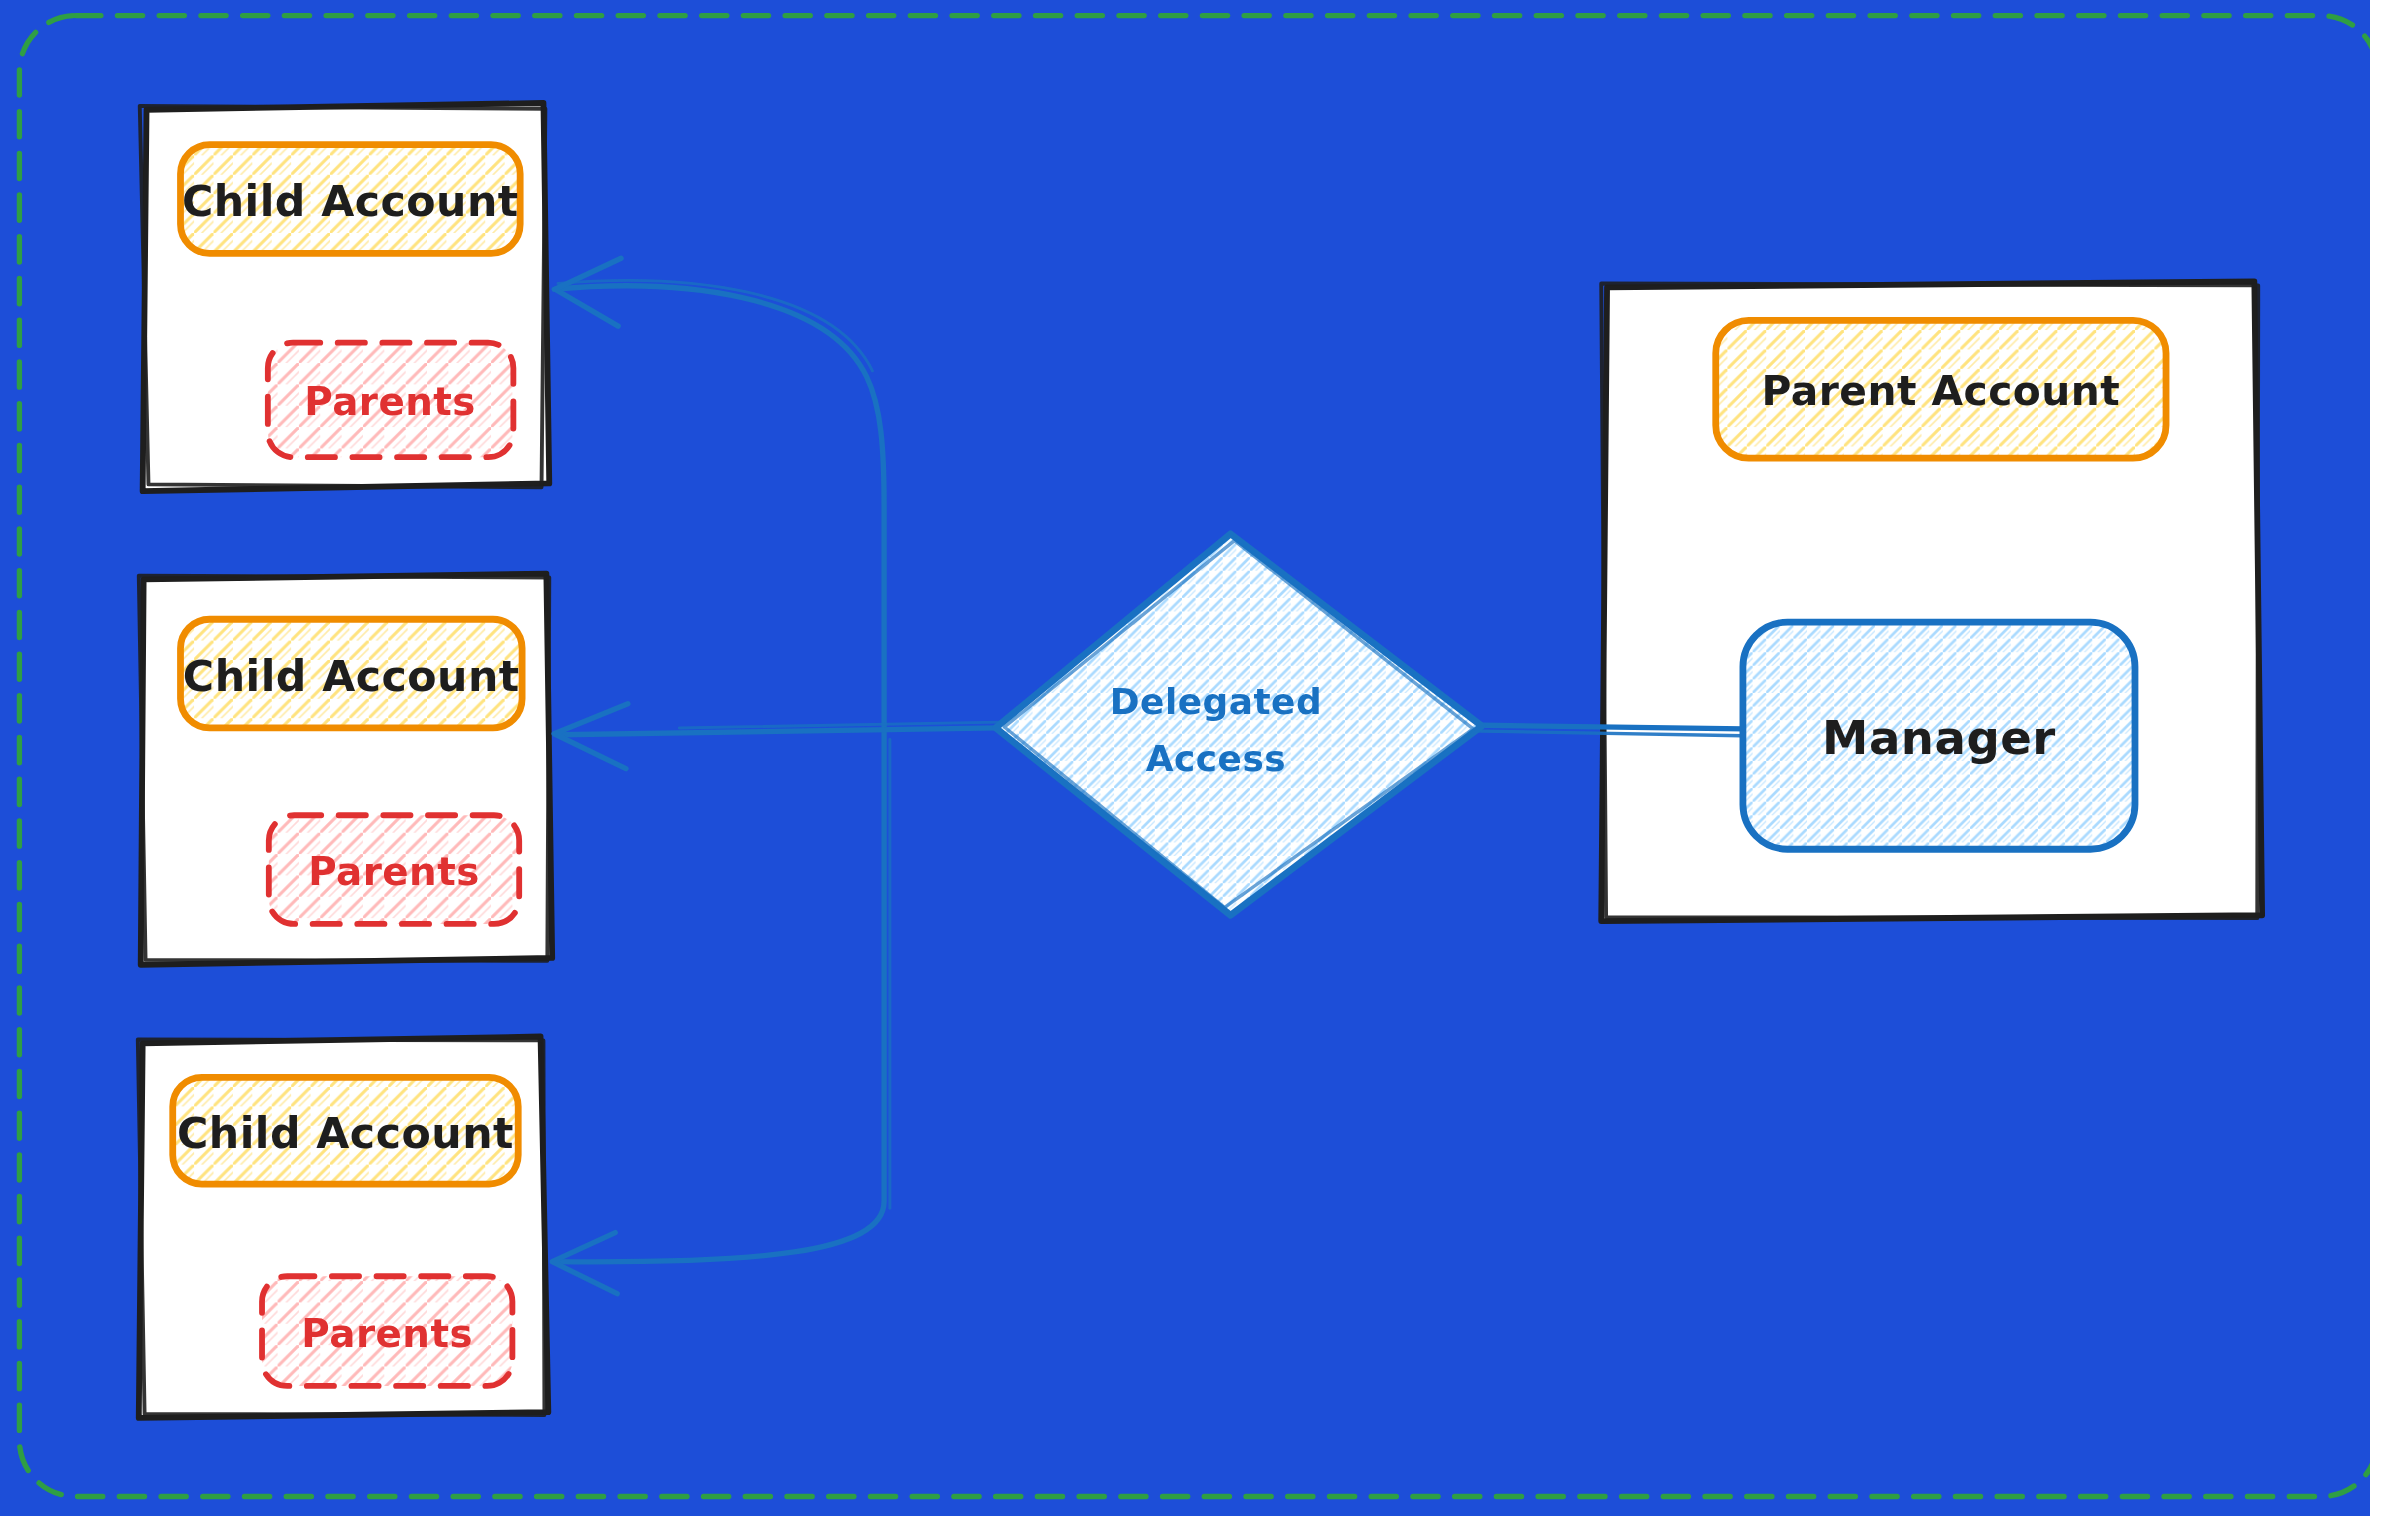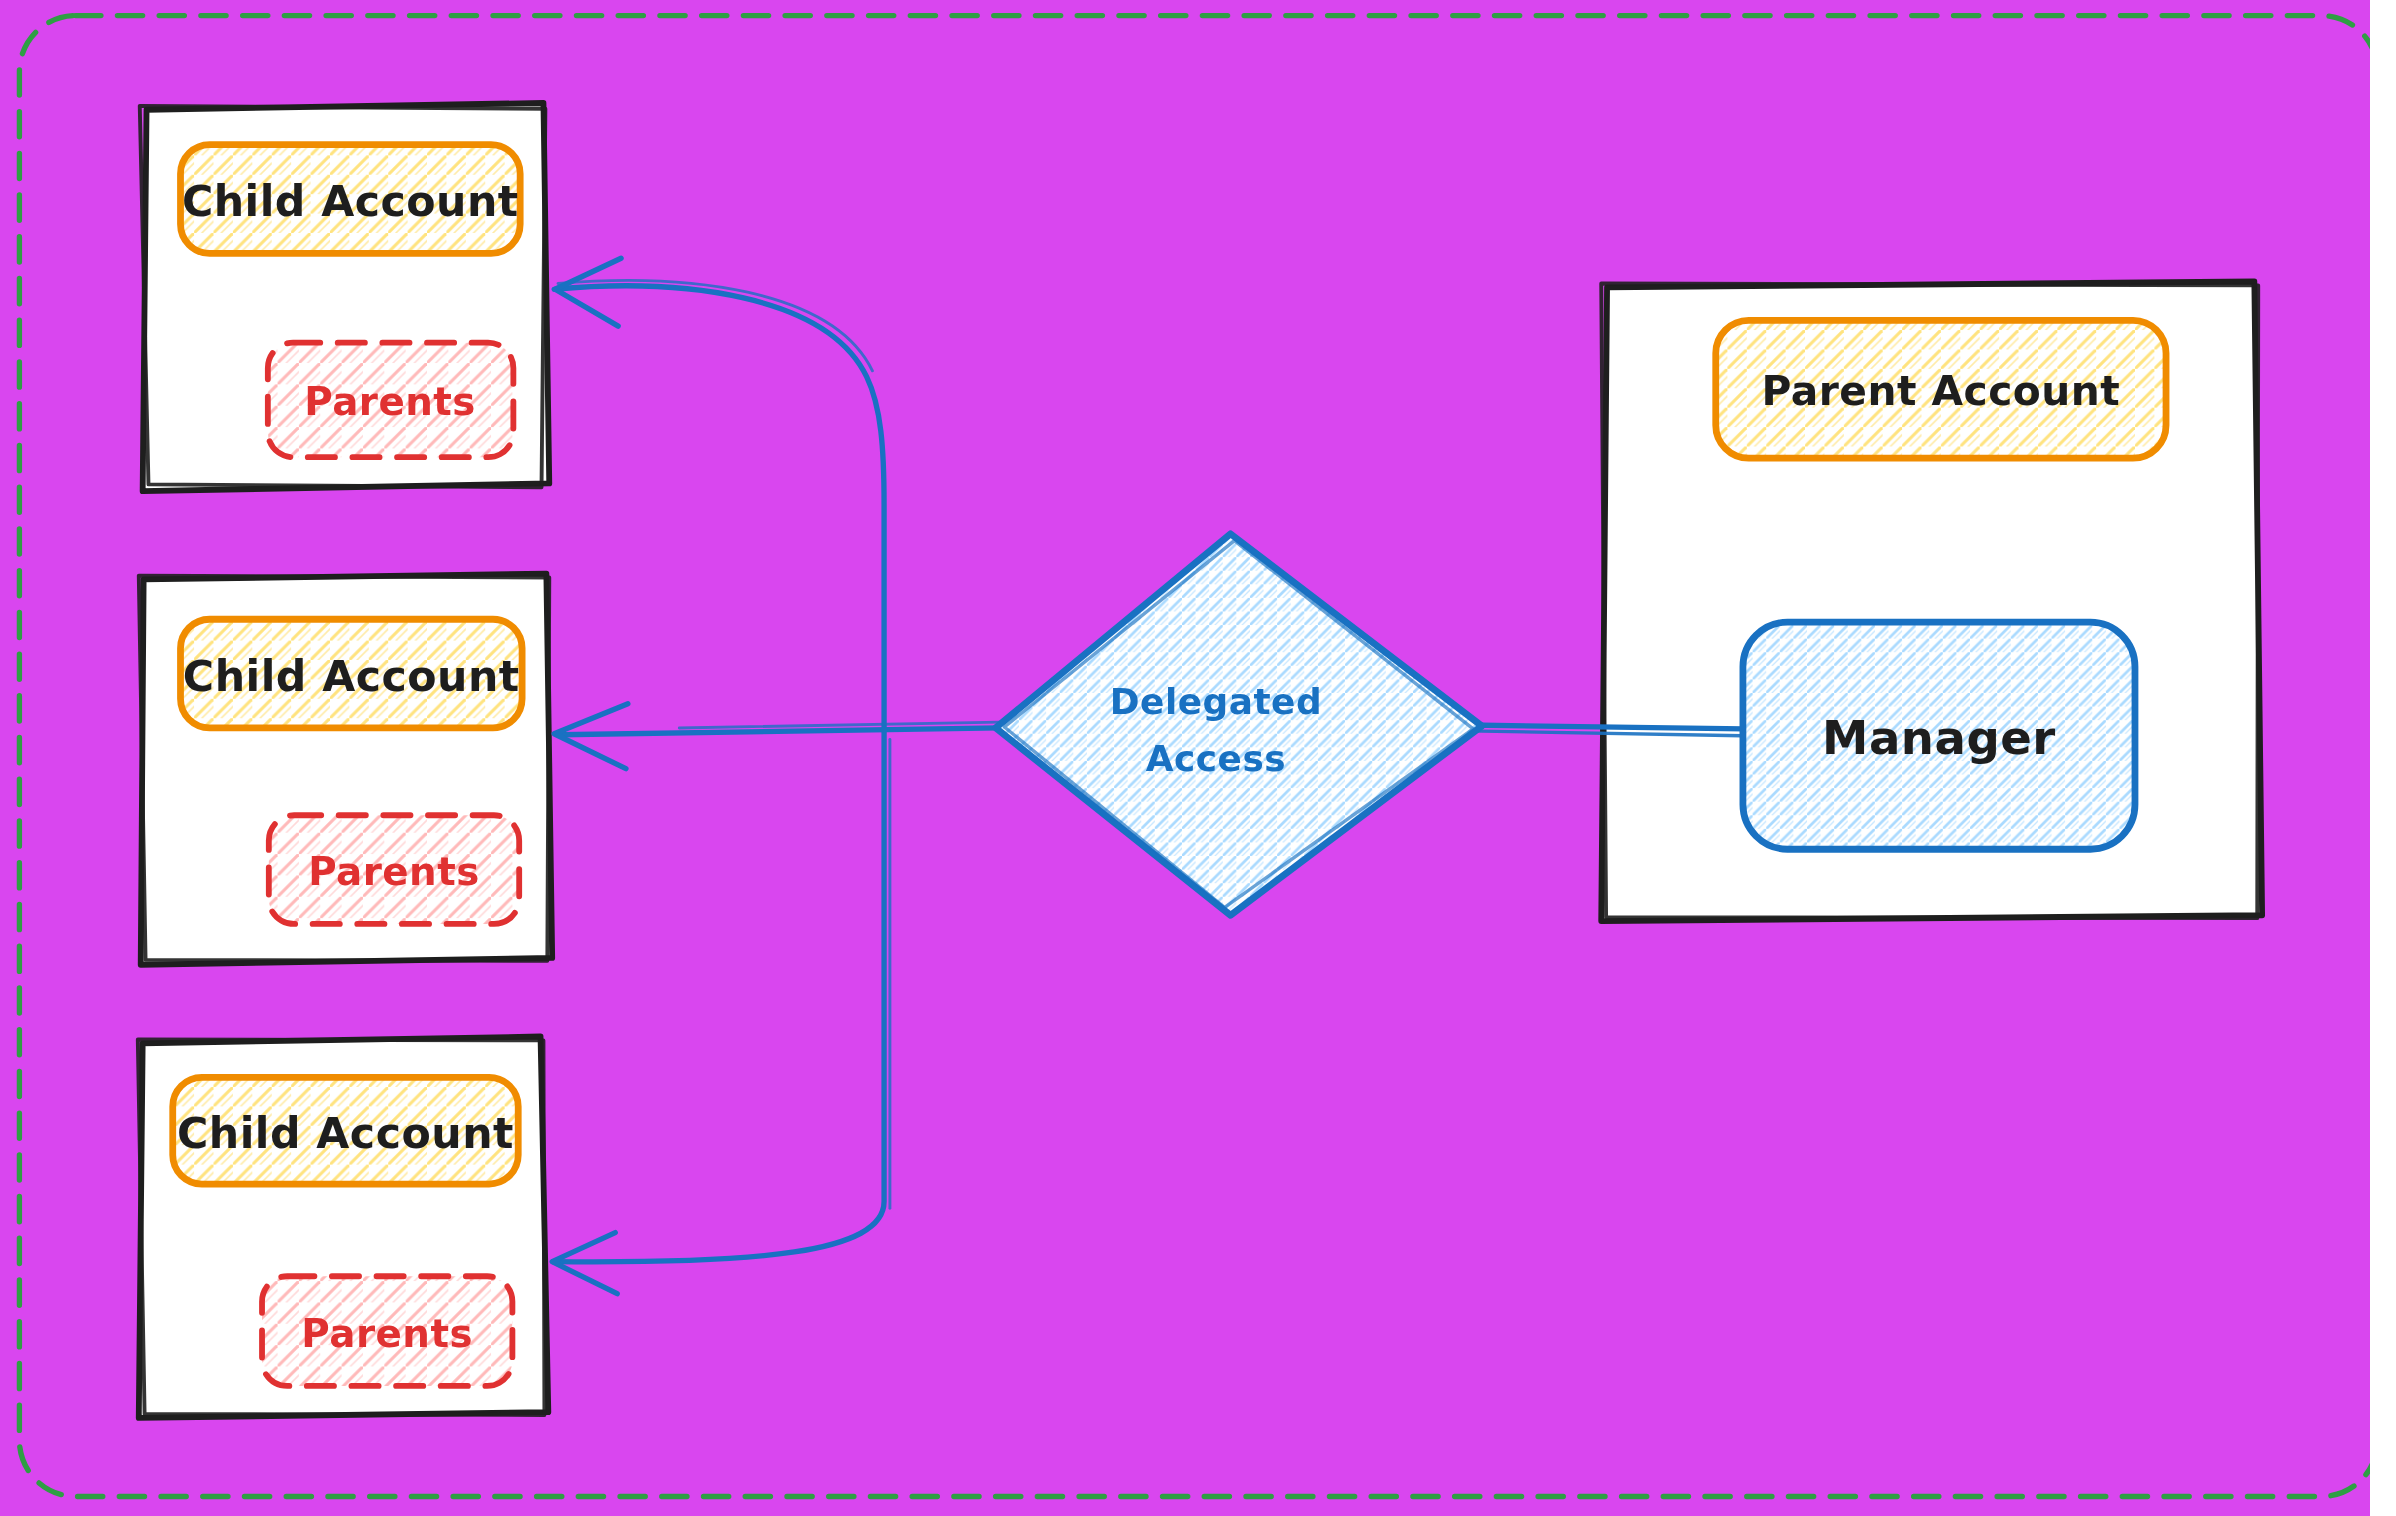--- a/index.html
+++ b/index.html
@@ -4,21 +4,21 @@
 <style>
   html, body {
     margin: 0;
     padding: 0;
     background: #ffffff;
   }
   .stage {
     position: relative;
     width: 2370px;
     height: 1517px;
-    background: #d946ef;
+    background: #1d4ed8;
     overflow: hidden;
   }
   svg { display: block; }
   text {
     font-family: "DejaVu Sans", "Liberation Sans", sans-serif;
     font-weight: 600;
     letter-spacing: 0.5px;
   }
   .title-black  { fill: #1e1e1e; font-size: 44px; }
   .title-black-sm { fill: #1e1e1e; font-size: 42px; }

